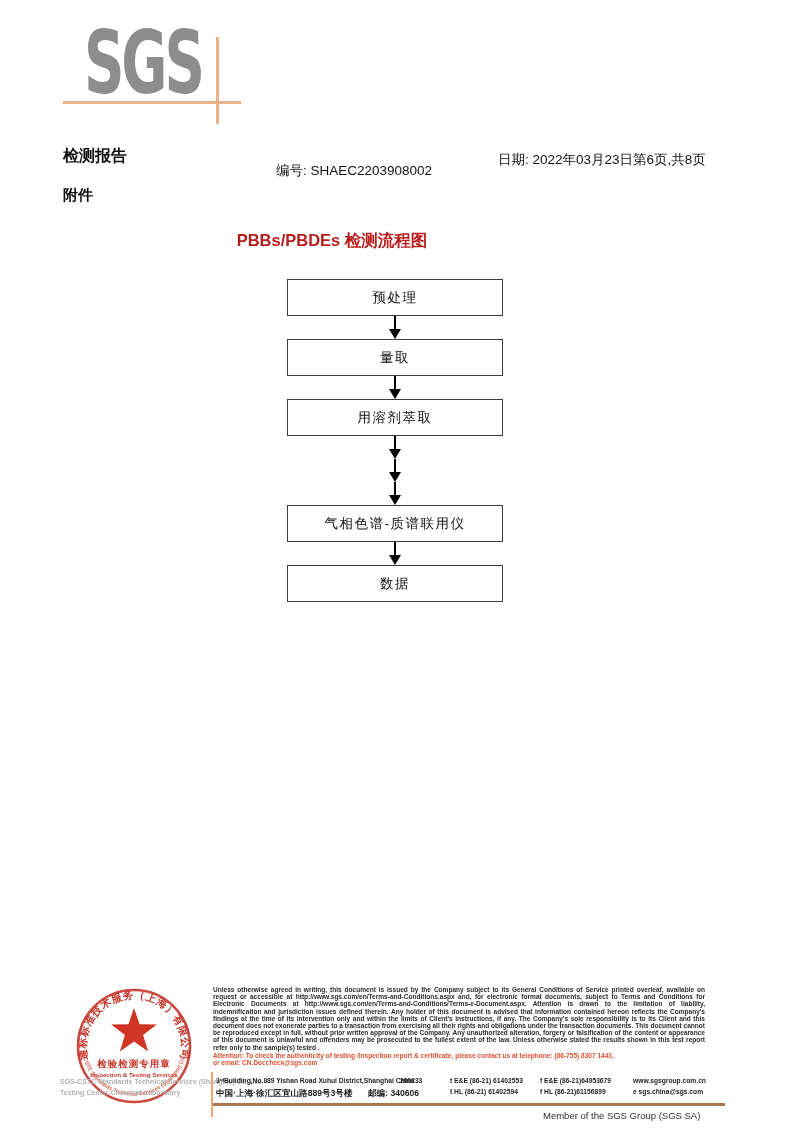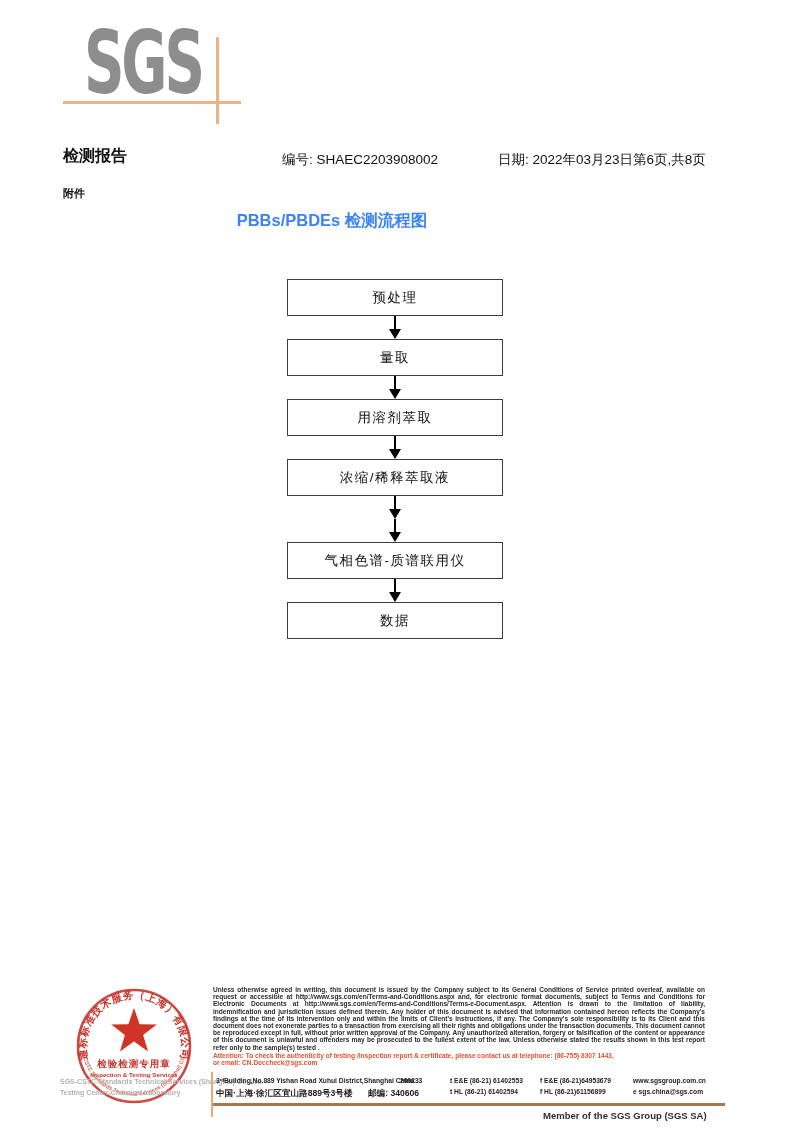--- a/index.html
+++ b/index.html
@@ -13,28 +13,28 @@
     font-family:"DejaVu Sans", sans-serif; font-weight:bold;
     font-size:88px; line-height:82px; color:#8d8d8d;
     transform:scaleX(0.64); transform-origin:left top; letter-spacing:-5px;
   }
   .logo-hline { position:absolute; left:63px; top:101px; width:178px; height:2.5px; background:#eab286; }
   .logo-vline { position:absolute; left:216px; top:37px; width:2.5px; height:87px; background:#eab286; }
 
   
   .report-title { position:absolute; left:63px; top:146px; font-size:16px; font-weight:bold; color:#111; }
   .meta { position:absolute; top:151px; font-size:13.5px; color:#111; white-space:nowrap; }
-  .meta-no   { left:282px; }
+  .meta-no   { left:276px;margin-top:11px; }
   .meta-date { left:498px; }
   .meta-page { left:633px;text-align:center; }
-  .attachment { position:absolute; left:63px; top:186px; font-size:11px; font-weight:bold; color:#111; }
+  .attachment { position:absolute; left:63px; top:186px; font-size:15px; font-weight:bold; color:#111; }
 
   
-  .flow-title { position:absolute; left:0; top:210px; width:664px; text-align:center;
-    font-size:16.5px; font-weight:bold; color:#3b82f6; }
+  .flow-title { position:absolute; left:0; top:230px; width:664px; text-align:center;
+    font-size:16.5px; font-weight:bold; color:#b91c1c; }
   .flowchart { position:absolute; left:287px; top:279px; width:216px;
     display:flex; flex-direction:column; align-items:center; }
   .fc-box {
     box-sizing:border-box; width:216px; height:37px; border:1.4px solid #3c3c3c;
     display:flex; align-items:center; justify-content:center;
     font-size:13.5px; color:#111; letter-spacing:1.5px; background:#fff;
   }
   .fc-arrow { height:23px; display:flex; flex-direction:column; align-items:center; }
   .fc-arrow .shaft { width:2.4px; height:13px; background:#000; }
   .fc-arrow .head  { width:0; height:0; border-left:6px solid transparent;
@@ -55,21 +55,21 @@
   .addr-en { top:1077px; font-size:6.7px; }
   .addr-cn { top:1088px; font-size:8.6px; }
   .c-addr { position:absolute; left:216px; }
   .c-post { position:absolute; left:400px; }
   .c-post-cn { position:absolute; left:368px; }
   .c-tel  { position:absolute; left:450px; }
   .c-fax  { position:absolute; left:540px; }
   .c-web  { position:absolute; left:633px; }
 
   .bronze-line { position:absolute; left:213px; top:1103px; width:512px; height:2.6px; background:#a9774e; }
-  .member { position:absolute; left:543px; top:1110px; font-size:9.5px; font-weight:bold; color:#2e2e2e; }
+  .member { position:absolute; left:543px; top:1110px; font-size:9.5px; font-weight:normal; color:#2e2e2e; }
 </style>
 </head>
 <body>
 
 <div class="sgs-logo">SGS</div>
 <div class="logo-hline"></div>
 <div class="logo-vline"></div>
 
 <div class="report-title">检测报告</div>
 <div class="meta meta-no">
@@ -93,21 +93,20 @@
     <div class="fc-box">量取</div>
     <div class="fc-arrow">
       <div class="shaft"></div>
       <div class="head"></div>
     </div>
     <div class="fc-box">用溶剂萃取</div>
     <div class="fc-arrow">
       <div class="shaft"></div>
       <div class="head"></div>
     </div>
-    <div class="fc-box">浓缩/稀释萃取液</div>
     <div class="fc-arrow">
       <div class="shaft"></div>
       <div class="head"></div>
     </div>
     <div class="fc-arrow">
       <div class="shaft"></div>
       <div class="head"></div>
     </div>
     <div class="fc-box">气相色谱-质谱联用仪</div>
     <div class="fc-arrow">

